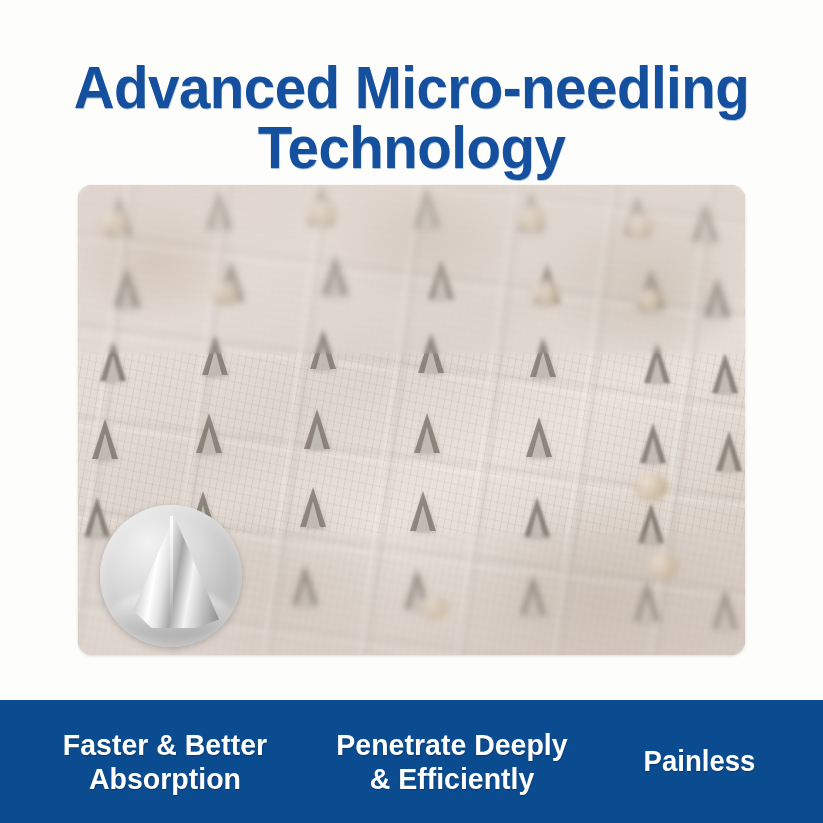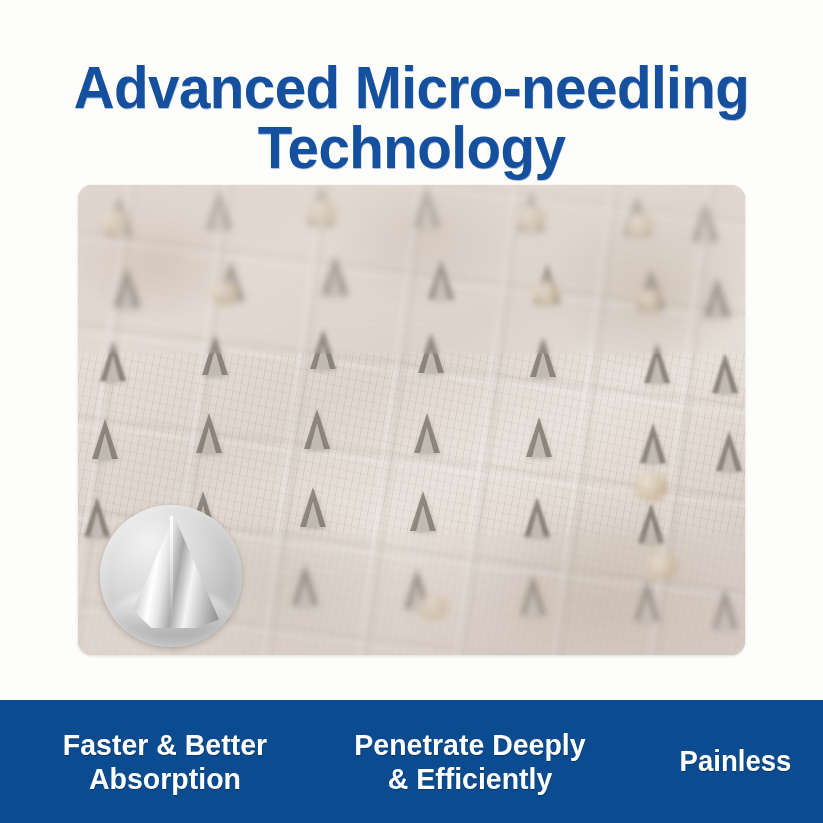--- a/index.html
+++ b/index.html
@@ -203,21 +203,20 @@
   
   .banner {
     position: absolute;
     left: 0;
     top: 700px;
     width: 823px;
     height: 123px;
     background: #0b4b8f;
     display: flex;
     align-items: center;
-    gap: 18px;
   }
   .benefit {
     flex: 0 0 auto;
     color: #ffffff;
     font-weight: bold;
     text-align: center;
     line-height: 1.12;
     text-shadow: 0.5px 0.5px 1px rgba(0,0,0,0.25);
     transform: scaleX(0.95);
   }

